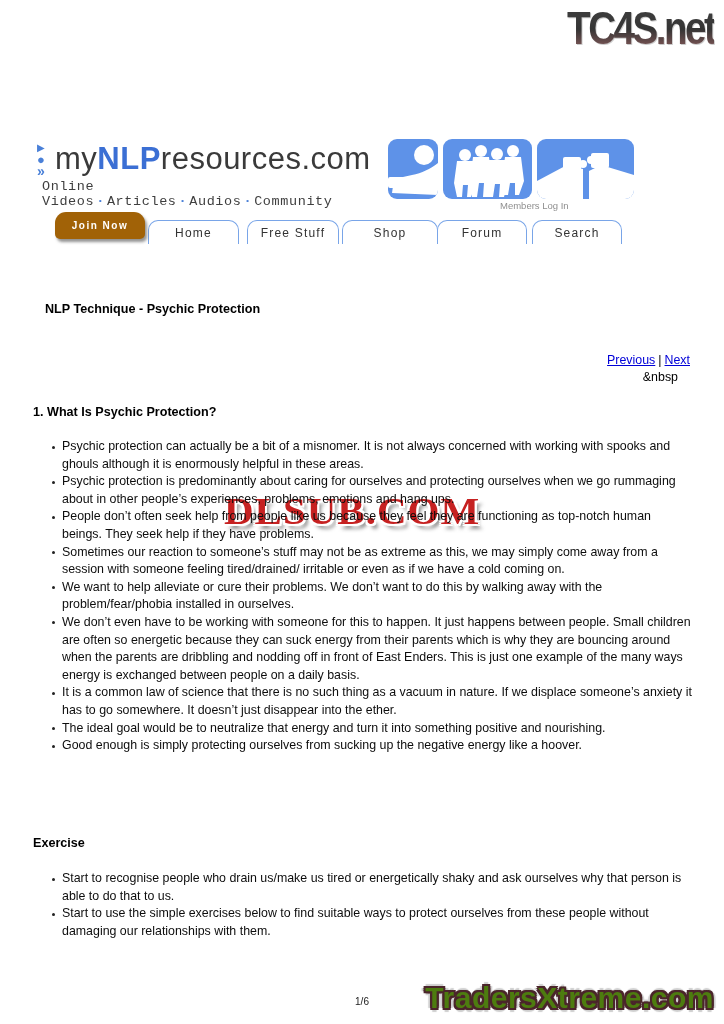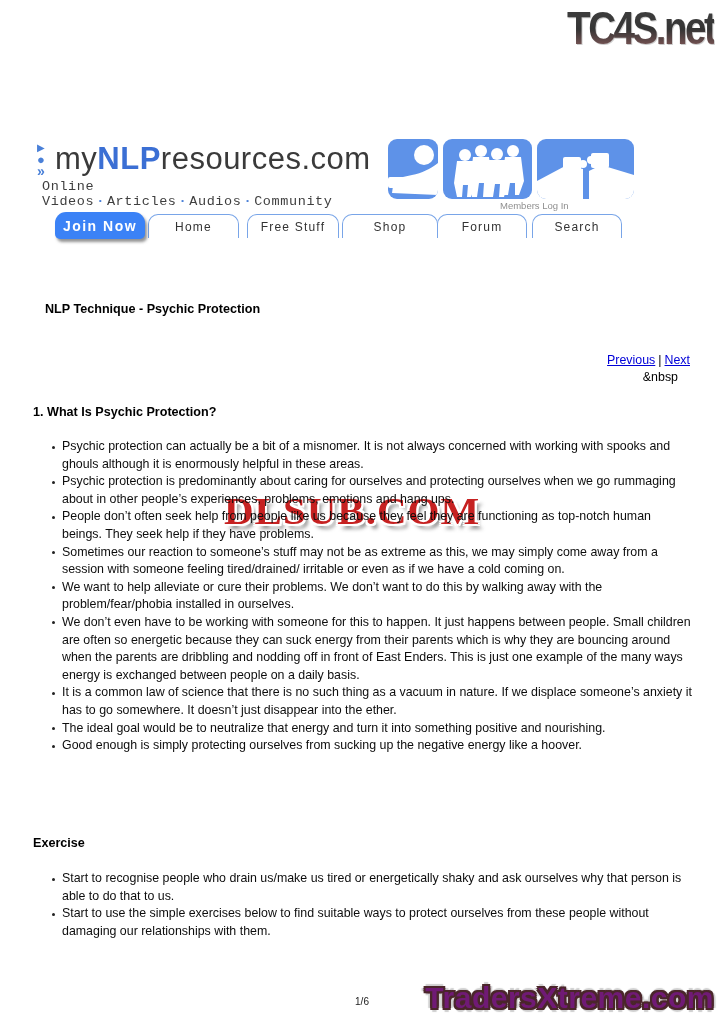--- a/index.html
+++ b/index.html
@@ -29,21 +29,21 @@
     color:#c62121;
     text-shadow:
       -2px 0 0 #fff, 2px 0 0 #fff, 0 -2px 0 #fff, 0 2px 0 #fff,
       -2px -2px 0 #fff, 2px -2px 0 #fff, -2px 2px 0 #fff, 2px 2px 0 #fff,
       4px 5px 4px rgba(90,90,90,.65);
     transform:scaleY(.93);
   }
   .wm-bottom {
     position:absolute; right:10px; bottom:9px;
     font-weight:bold; font-size:30px; letter-spacing:.5px;
-    color:#701a75;
+    color:#4d7c0f;
     text-shadow:
       -2px 0 0 #4b262b, 2px 0 0 #4b262b, 0 -2px 0 #4b262b, 0 2px 0 #4b262b,
       -2px -2px 0 #4b262b, 2px -2px 0 #4b262b, -2px 2px 0 #4b262b, 2px 2px 0 #4b262b,
       -4px 0 1px #cfcfcf, 4px 0 1px #cfcfcf, 0 4px 1px #cfcfcf, 0 -4px 1px #cfcfcf;
     margin-top: 12px;
   }
 
   
   .logo-icon { position:absolute; left:37px; top:143px; width:16px;
     display:flex; flex-direction:column; align-items:flex-start;
@@ -70,37 +70,37 @@
   .img2 { left:443px; width:89px; }
   .img3 { left:537px; width:97px; }
 
   .members-login {
     position:absolute; left:500px; top:200px; width:134px;
     text-align:left; font-size:9.5px; color:#8f8f8f;
   }
 
   
   .tab {
-    position:absolute; top:214px; height:24px;
+    position:absolute; top:220px; height:24px;
     background:#fff; border:1.5px solid #79a5e8; border-bottom:none;
     border-radius:10px 10px 0 0;
     font-size:12px; letter-spacing:1.2px; color:#333;
     display:flex; align-items:center; justify-content:center;
     cursor:pointer;
   }
   .tab-home   { left:148px; width:91px; }
   .tab-free   { left:247px; width:92px; }
   .tab-shop   { left:342px; width:96px; }
   .tab-forum  { left:437px; width:90px; }
   .tab-search { left:532px; width:90px; }
   .tab-join {
     position:absolute; left:55px; top:212px; width:90px; height:27px;
-    background:#3b82f6; color:#fff; border:none;
+    background:#a16207; color:#fff; border:none;
     border-radius:11px 11px 5px 5px;
-    font-size:14px; font-weight:bold; letter-spacing:1.5px;
+    font-size:10px; font-weight:bold; letter-spacing:1.5px;
     display:flex; align-items:center; justify-content:center;
     box-shadow:2px 3px 3px rgba(60,60,60,.55);
     cursor:pointer; z-index:2;
   }
 
   
   .page-title {
     position:absolute; left:45px; top:302px;
     font-size:12.6px; font-weight:bold; color:#000;
   }

